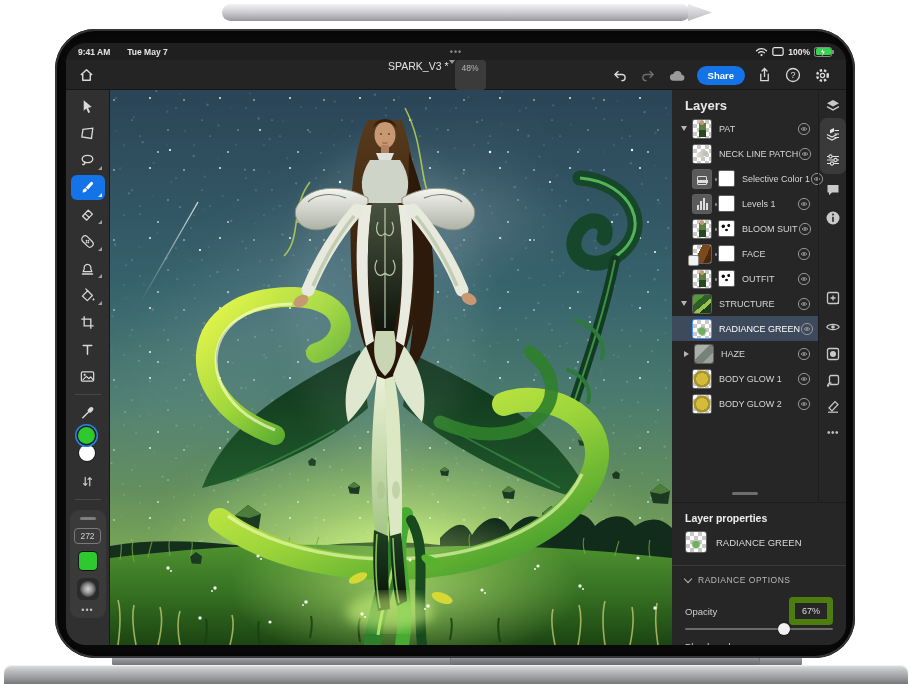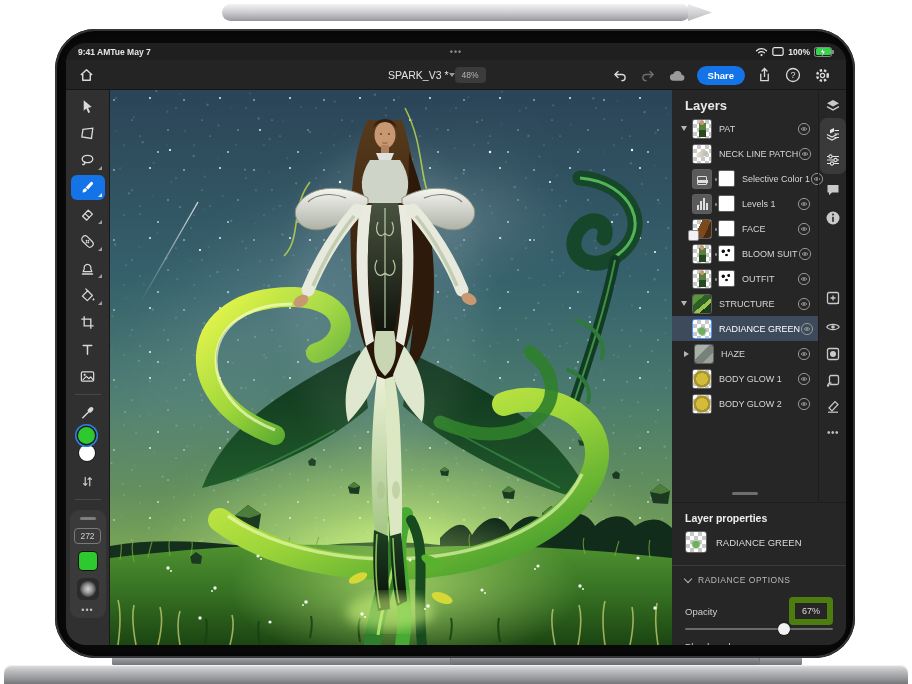--- a/index.html
+++ b/index.html
@@ -27,33 +27,33 @@
   .camera-dots i:nth-child(1){left:6px;top:1px;width:5px;height:5px;background:#1d1d25;}
   .camera-dots i:nth-child(2){left:28px;top:1px;width:4px;height:4px;background:#23233a;}
   .camera-dots i:nth-child(3){left:72px;top:1px;width:5px;height:5px;}
 
   .screen{position:absolute;left:66px;top:43px;width:780px;height:602px;border-radius:20px;
           background:#1f1f1f;overflow:hidden;}
 
   
   .statusbar{position:absolute;left:0;top:0;width:100%;height:17px;background:#1f1f1f;
           display:flex;align-items:center;color:#e8e8e8;font-size:8.5px;font-weight:bold;}
-  .status-left{margin-left:12px;display:flex;gap:0;}
+  .status-left{margin-left:12px;display:flex;gap:17px;}
   .mt-dots{position:absolute;left:50%;transform:translateX(-50%);color:#8a8a8a;font-size:9px;letter-spacing:1px;}
   .status-right{margin-left:auto;margin-right:12px;display:flex;align-items:center;gap:4px;}
   .batt{position:relative;width:20px;height:10px;}
   .batt .shell{position:absolute;left:0;top:0;width:18px;height:10px;border:1px solid #8a8a8a;border-radius:2.5px;}
   .batt .fill{position:absolute;left:1.5px;top:1.5px;width:15px;height:7px;border-radius:1.5px;background:#32d74b;}
   .batt .nub{position:absolute;right:0;top:3px;width:1.6px;height:4px;background:#8a8a8a;border-radius:0 1px 1px 0;}
 
   
   .appbar{position:absolute;left:0;top:17px;width:100%;height:30px;background:#242424;
           border-bottom:1px solid #161616;}
   .homebtn{position:absolute;left:8px;top:4px;width:24px;height:22px;display:flex;align-items:center;justify-content:center;}
-  .title-cluster{position:absolute;left:322px;top:0;height:30px;display:flex;align-items:center;}
+  .title-cluster{position:absolute;left:322px;top:0;height:30px;display:flex;}
   .doc-title{color:#e3e3e3;font-size:10.5px;}
   .caret{width:0;height:0;border-left:3.5px solid transparent;border-right:3.5px solid transparent;border-top:4px solid #9a9a9a;}
   .zoom-badge{background:#3b3b3b;color:#b5b5b5;font-size:8.5px;padding:3px 7px;border-radius:4px;}
   .appbar-right{position:absolute;right:14px;top:0;height:30px;display:flex;align-items:center;gap:9px;}
   .abtn{width:20px;height:20px;display:flex;align-items:center;justify-content:center;}
   .share-btn{background:#1473e6;color:#fff;font-size:9.5px;font-weight:bold;border-radius:12px;
           padding:4px 11px;display:flex;align-items:center;}
 
   
   .toolbar{position:absolute;left:0;top:47px;width:44px;height:555px;background:#303031;
@@ -649,36 +649,36 @@
               </i>
             </span>
           <span class="mask"></span>
           <span class="lname">Levels 1</span>
           <svg class="eyeic">
               <use href="#sym-eye"></use>
             </svg>
         </div>
 
         <div class="lrow ind">
+          <span class="thumb checker t-figure">
+              <i></i>
+            </span>
+          <span class="mask mdots"></span>
+          <span class="lname">BLOOM SUIT</span>
+          <svg class="eyeic">
+              <use href="#sym-eye"></use>
+            </svg>
+        </div>
+
+        <div class="lrow ind">
           <span class="thumb checker t-face badged">
               <i></i>
             </span>
           <span class="mask"></span>
           <span class="lname">FACE</span>
-          <svg class="eyeic">
-              <use href="#sym-eye"></use>
-            </svg>
-        </div>
-
-        <div class="lrow ind">
-          <span class="thumb checker t-figure">
-              <i></i>
-            </span>
-          <span class="mask mdots"></span>
-          <span class="lname">BLOOM SUIT</span>
           <svg class="eyeic">
               <use href="#sym-eye"></use>
             </svg>
         </div>
 
 
 
         <div class="lrow ind">
           <span class="thumb checker t-figure">
               <i></i>

